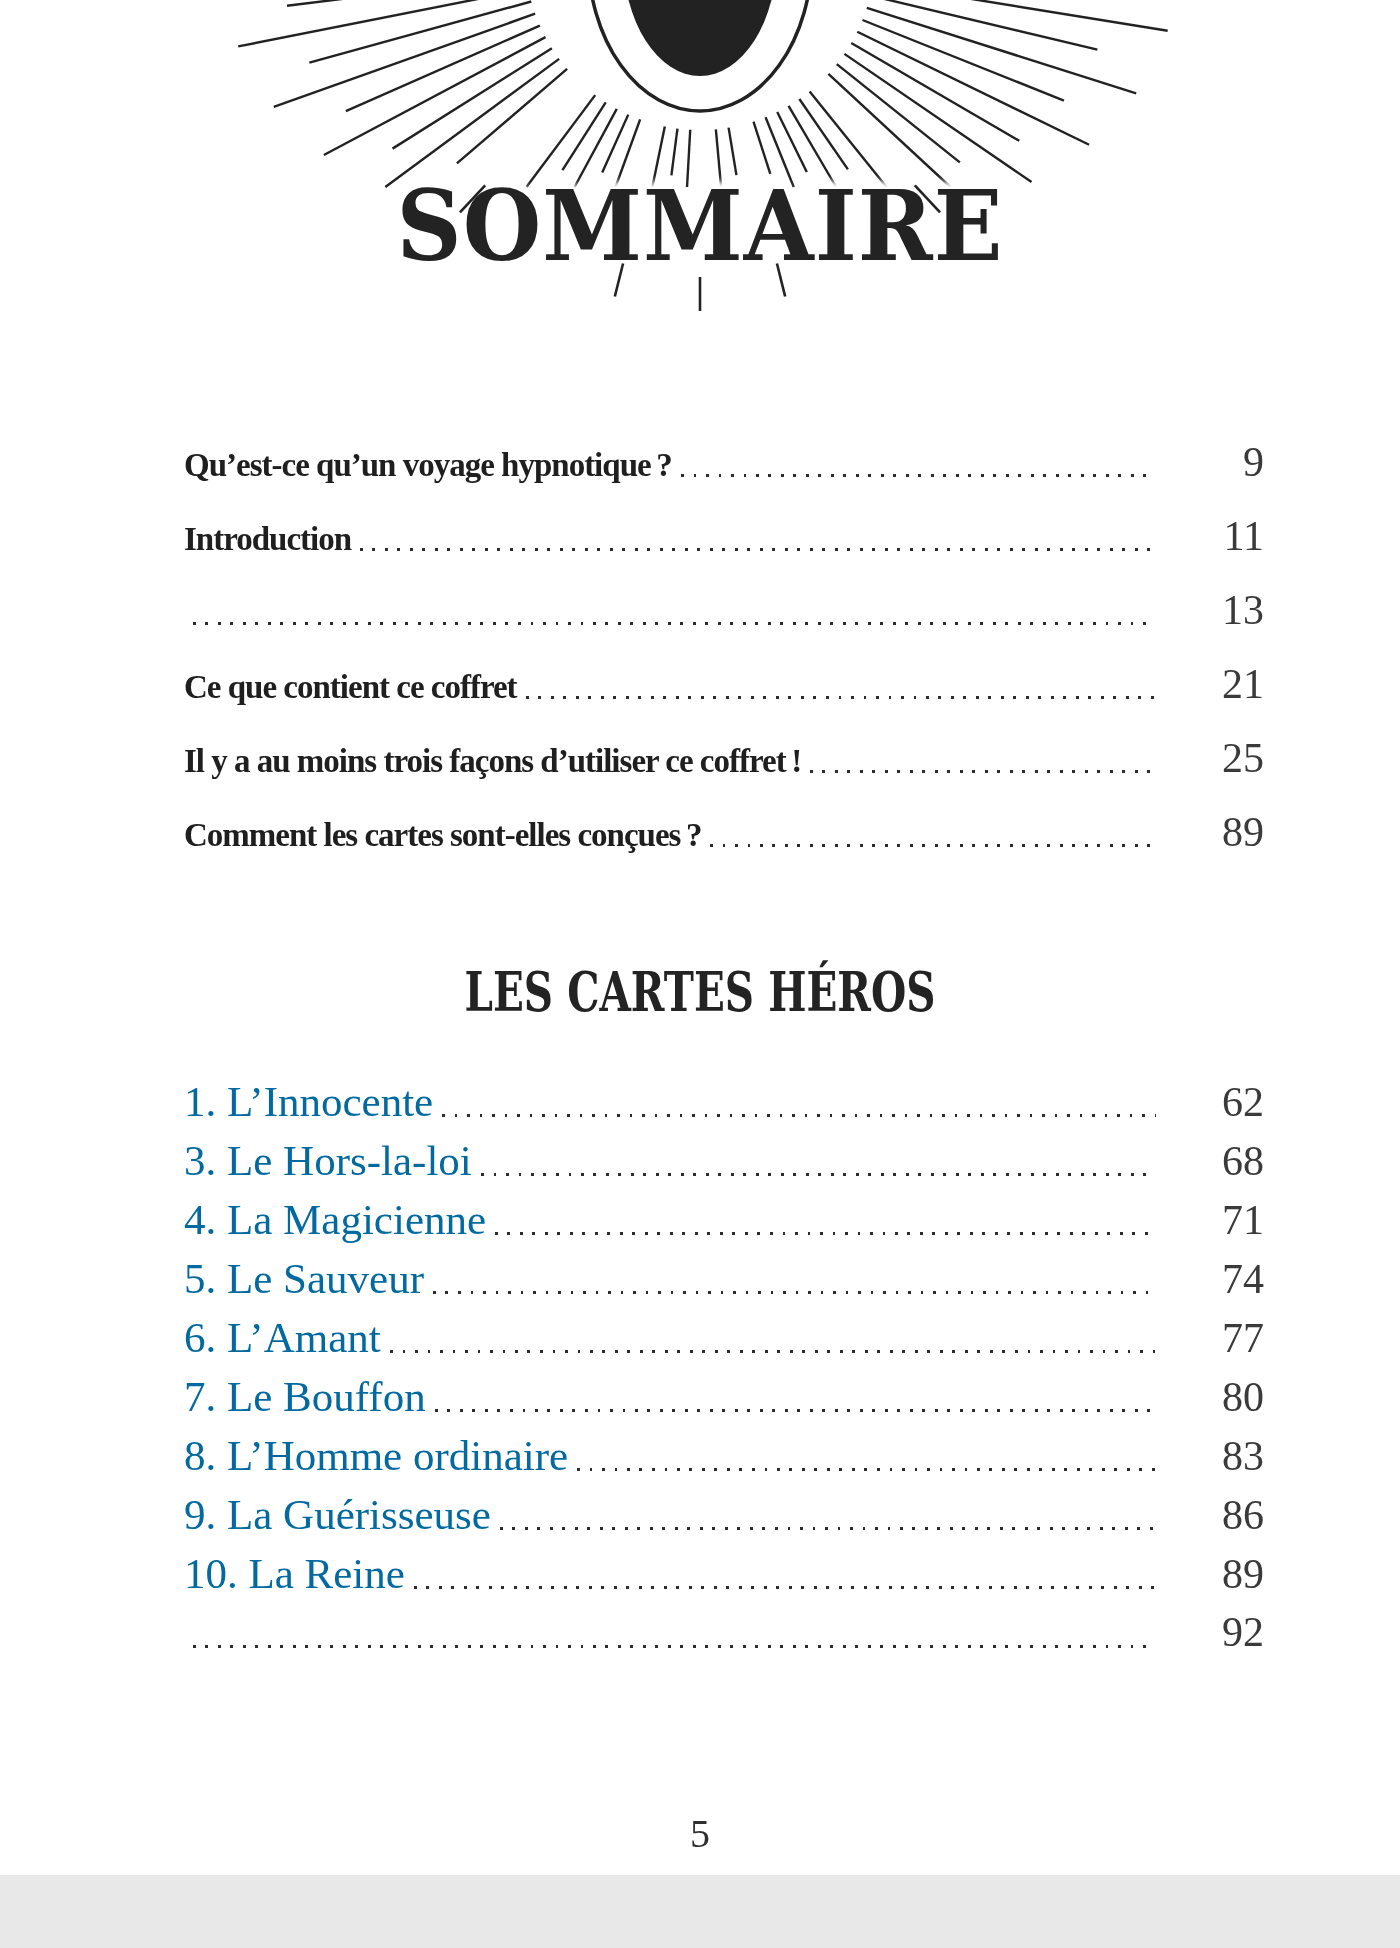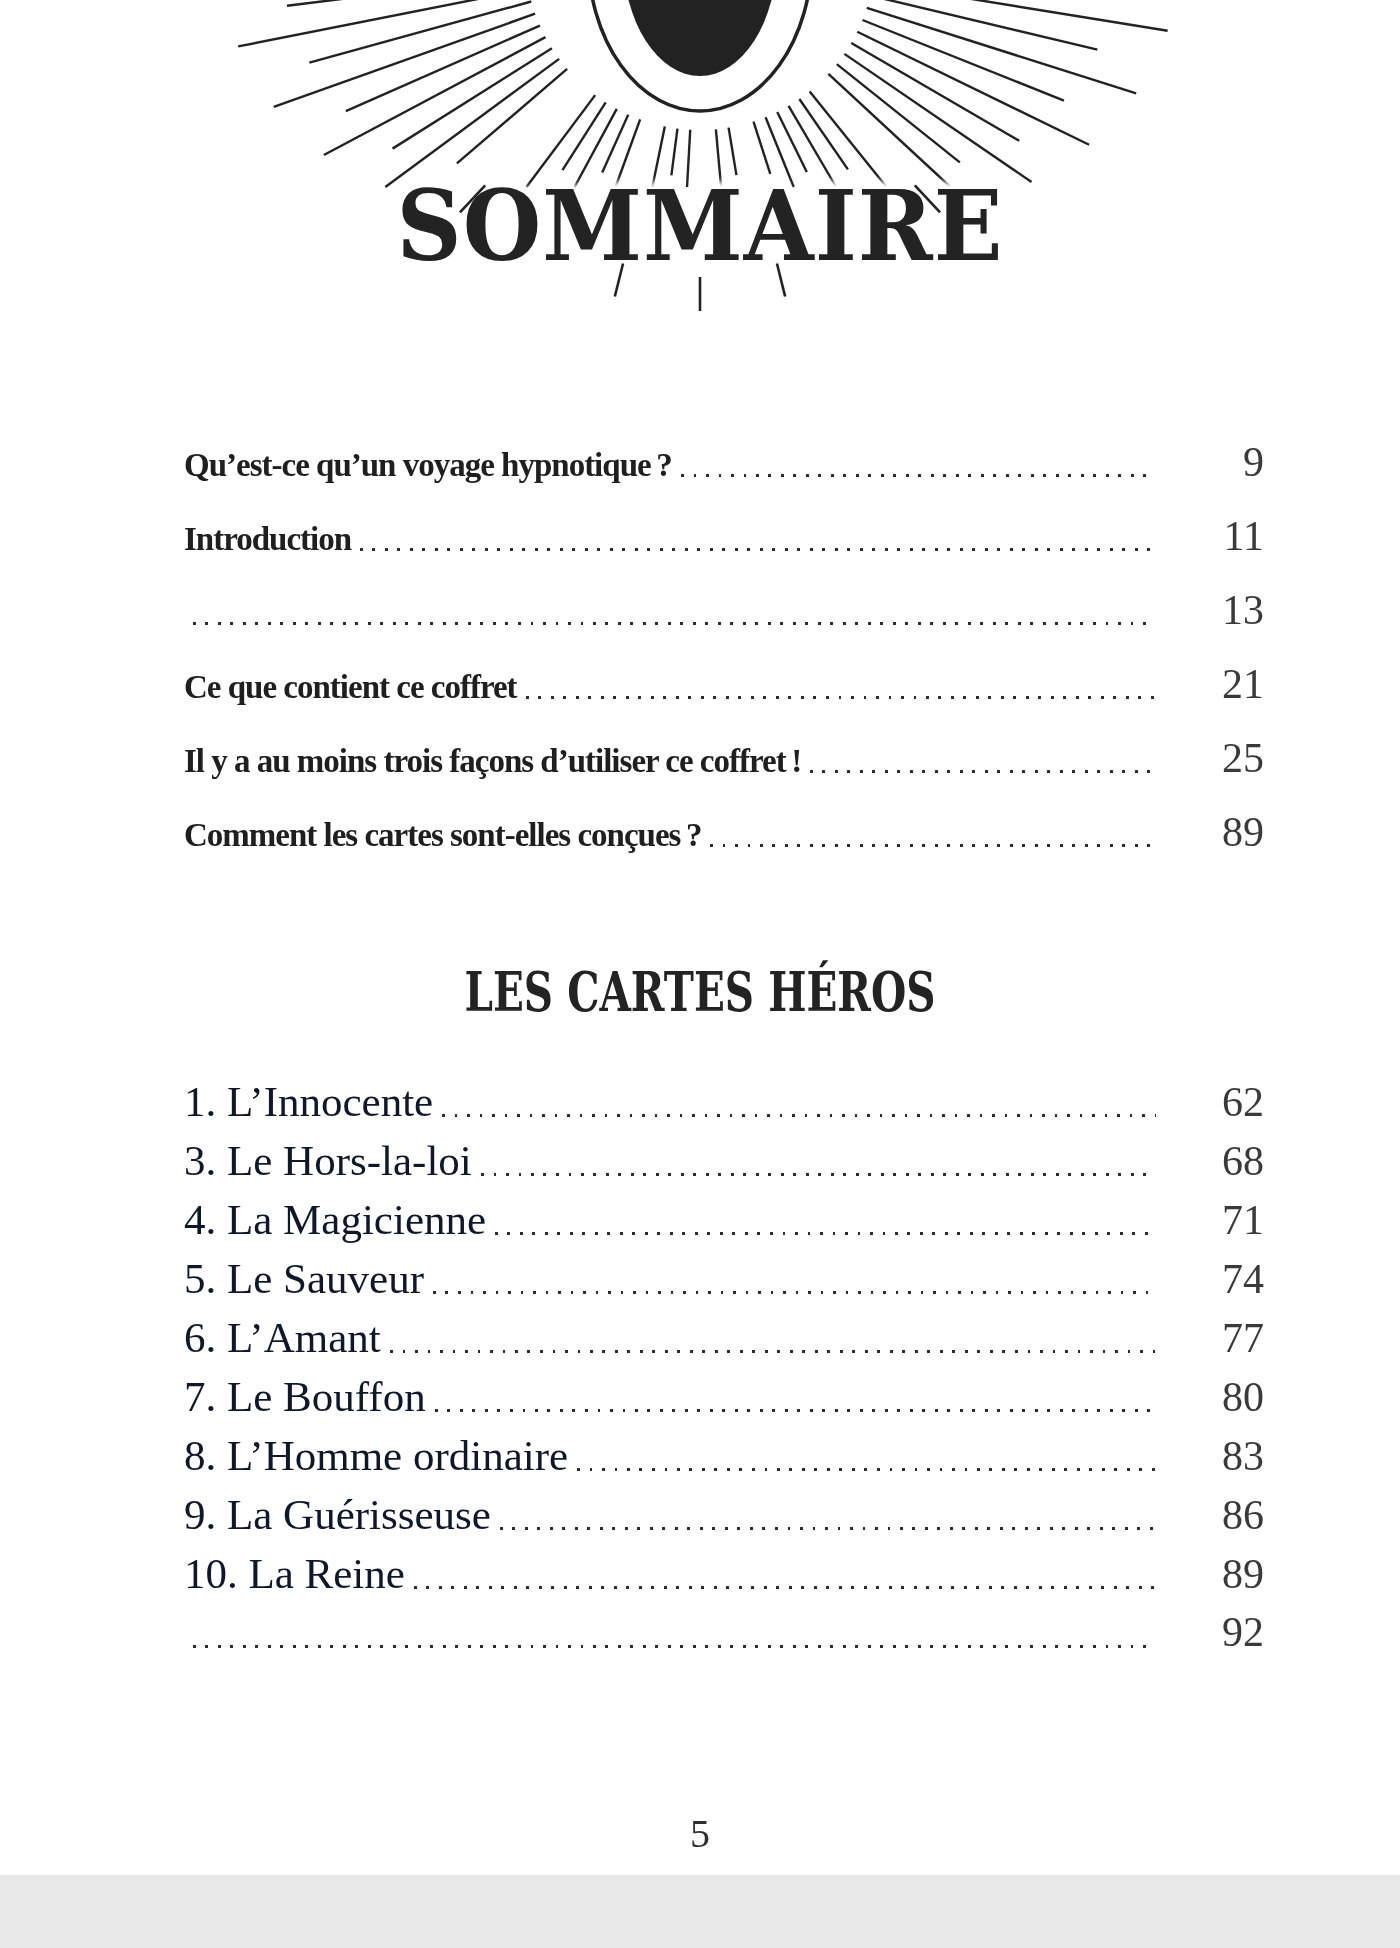--- a/index.html
+++ b/index.html
@@ -41,21 +41,21 @@
   .row{display:flex;align-items:baseline;white-space:nowrap;}
   #toc-main .row{height:74px;line-height:74px;}
   #toc-hero .row{height:59px;line-height:59px;}
   #toc-main .label{
     font-family:"Liberation Serif", serif;
     font-weight:bold;font-size:33px;letter-spacing:-1px;color:#1f1f1f;
     flex-shrink:0;
   }
   #toc-hero .label{
     font-family:"Liberation Serif", serif;
-    font-weight:normal;font-size:43px;color:#0f172a;
+    font-weight:normal;font-size:43px;color:#0369a1;
     flex-shrink:0;
   }
   .leader{
     flex:1;height:3px;min-width:14px;
     align-self:flex-end;
     margin-left:9px;margin-right:18px;
     background:repeating-linear-gradient(to right,#2c2c2c 0 2.6px,transparent 2.6px 12.5px);
   }
   #toc-main .leader{margin-bottom:22px;}
   #toc-hero .leader{margin-bottom:14px;}

